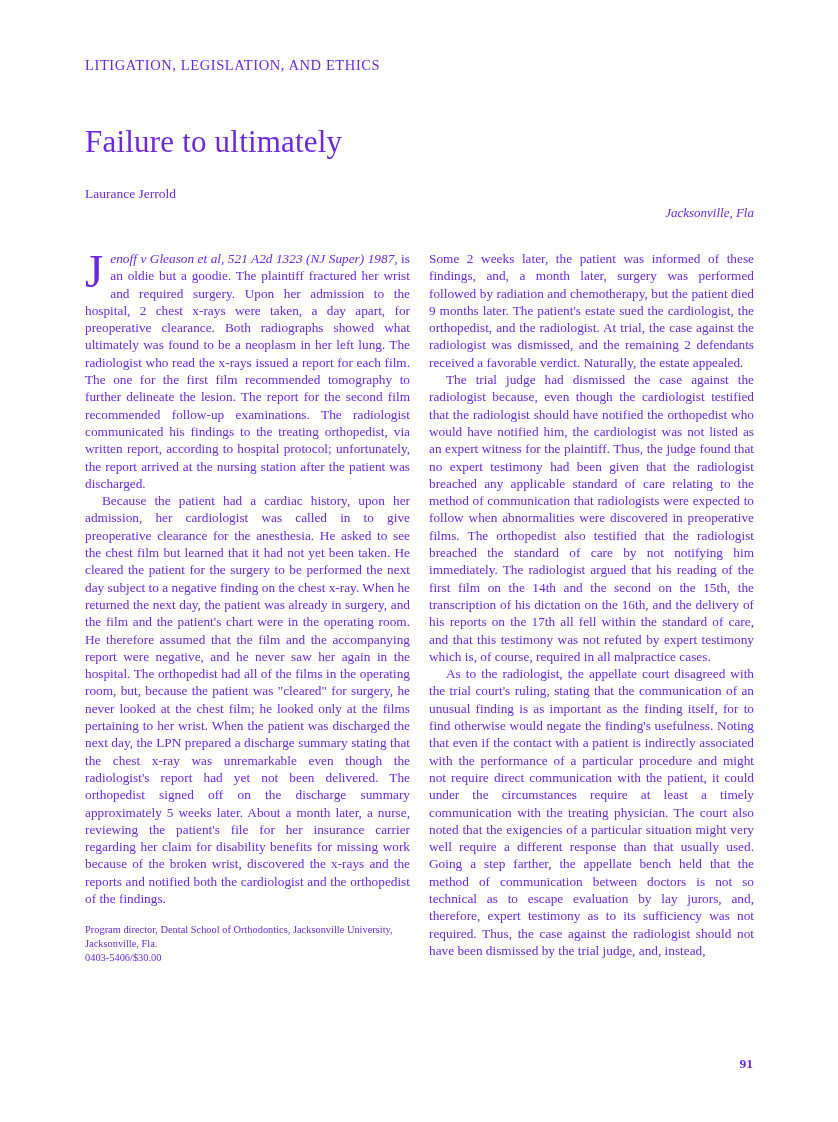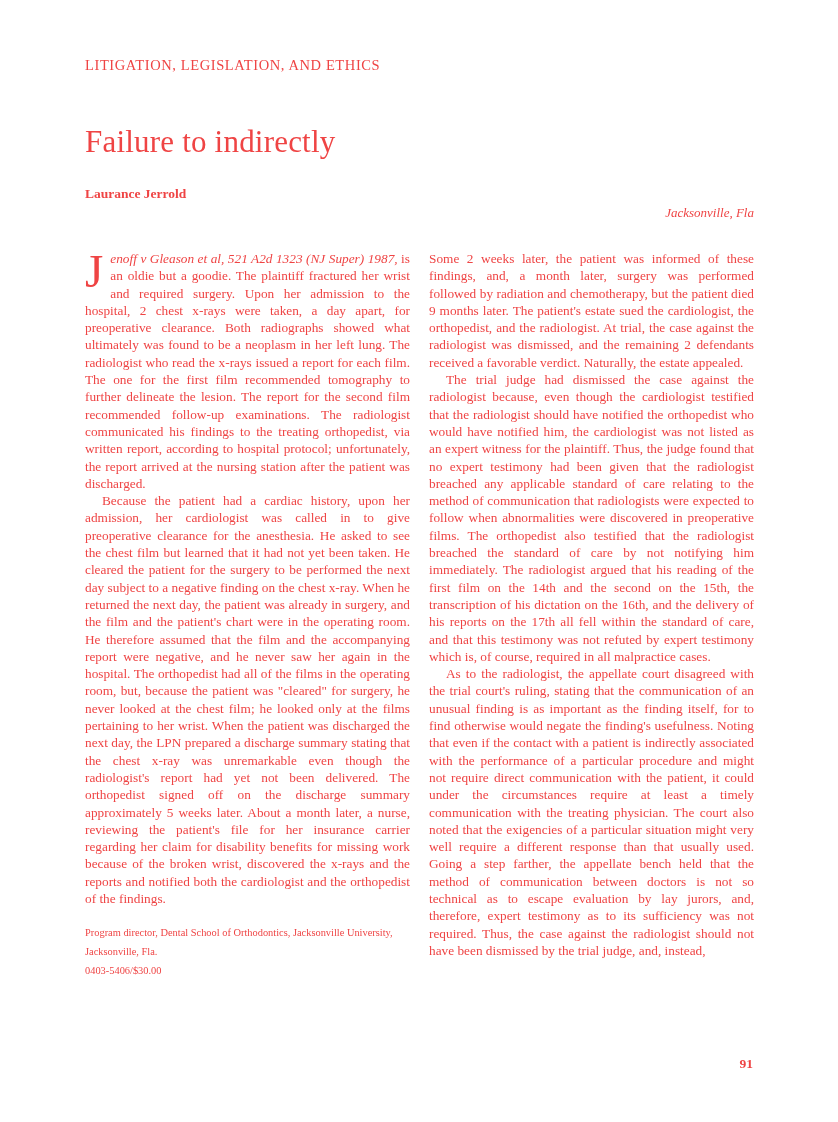--- a/index.html
+++ b/index.html
@@ -2,37 +2,37 @@
 <html lang="en"><head>
 <meta charset="utf-8">
 <style>
   html, body { margin: 0; padding: 0; background: #ffffff; }
   .page {
     position: relative;
     width: 838px;
     height: 1122px;
     background: #ffffff;
     font-family: "Liberation Serif", "DejaVu Serif", serif;
-    color: #ef4444;
+    color: #6d28d9;
     overflow: hidden;
   }
   .inner { position: absolute; left: 85px; top: 0; width: 669px; }
   .section-header {
     margin-top: 57px;
     font-size: 14.5px;
     letter-spacing: 0.6px;
   }
   .title {
     margin: 0;
     margin-top: 50px;
     font-size: 31px;
     font-weight: 400;
     letter-spacing: 0.2px;
   }
-  .author { margin-top: 26px; font-size: 13.5px; font-weight: 700; }
+  .author { margin-top: 26px; font-size: 13.5px; font-weight: 400; }
   .affiliation { margin-top: 3px; font-size: 13px; font-style: italic; text-align: right; }
   .columns { display: flex; gap: 19px; margin-top: 29px; }
   .col { width: 325px; }
   .para {
     margin: 0;
     font-size: 13.3px;
     line-height: 17.3px;
     text-align: justify;
     hyphens: auto;
     -webkit-hyphens: auto;
@@ -41,41 +41,41 @@
   .dropcap {
     float: left;
     font-size: 47px;
     line-height: 37px;
     padding: 3px 7px 0 0;
   }
   .italic { font-style: italic; }
   .footnotes {
     margin-top: 16px;
     font-size: 10.4px;
-    line-height: 19px;
+    line-height: 14px;
     text-align: left;
   }
   .footnotes div { margin: 0; }
   .page-number {
     position: absolute;
     right: 85px;
     bottom: 50px;
     font-size: 13.5px;
     font-weight: 700;
   }
 </style>
 </head>
 <body>
 
 <div class="page">
   <div class="inner">
 
     <div class="section-header">LITIGATION, LEGISLATION, AND ETHICS</div>
 
-    <h1 class="title">Failure to indirectly</h1>
+    <h1 class="title">Failure to ultimately</h1>
 
     <div class="author">Laurance Jerrold</div>
 
     <div class="affiliation">Jacksonville, Fla</div>
 
     <div class="columns">
 
       <div class="col">
         <p class="para">
           <span class="dropcap">J</span><span class="italic">enoff v Gleason et al, 521 A2d 1323 (NJ Super) 1987,</span><span> is an oldie but a goodie. The plaintiff fractured her wrist and required surgery. Upon her admission to the hospital, 2 chest x-rays were taken, a day apart, for preoperative clearance. Both radiographs showed what ultimately was found to be a neoplasm in her left lung. The radiologist who read the x-rays issued a report for each film. The one for the first film recommended tomography to further delineate the lesion. The report for the second film recommended follow-up examinations. The radiologist communicated his findings to the treating orthopedist, via written report, according to hospital protocol; unfortunately, the report arrived at the nursing station after the patient was discharged.</span>

